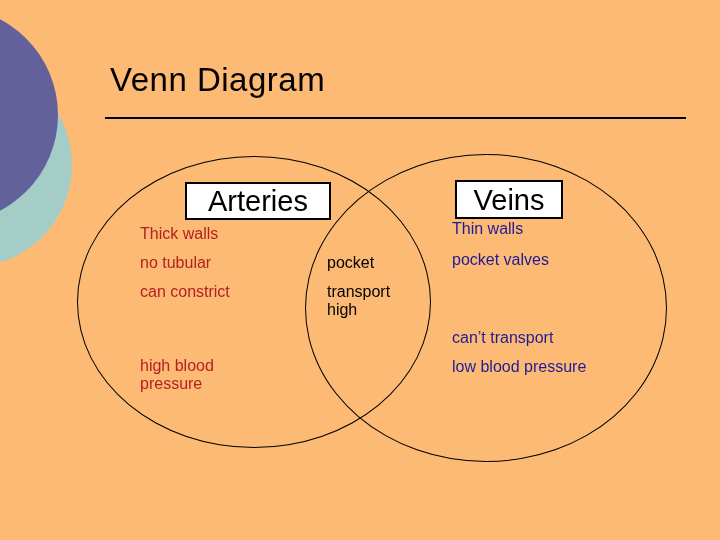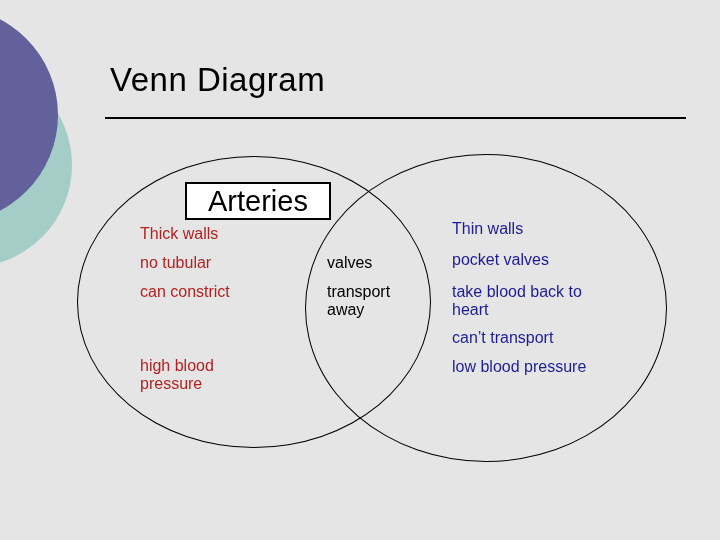--- a/index.html
+++ b/index.html
@@ -1,19 +1,19 @@
 <!DOCTYPE html>
 <html style="--artery-text: #b22222; --vein-text: #1c1c96; --shared-text: #000000; --decor-purple: #62619c; --decor-teal: #a5cdc8;"><head>
 <meta charset="utf-8">
 <style>
   html,body{margin:0;padding:0;background:#888;}
   .slide{
     position:relative;
     width:720px;height:540px;
-    background:#e5e5e5;
+    background:#fdba74;
     overflow:hidden;
     font-family:"Liberation Sans","DejaVu Sans",sans-serif;
   }
   
   .decor{position:absolute;border-radius:50%;}
   .decor-teal{
     left:-132px;top:63px;width:204px;height:204px;
     background:var(--decor-teal,#a5cdc8);
   }
   .decor-purple{
@@ -65,31 +65,32 @@
 
   <div class="title">Venn Diagram</div>
   <div class="title-rule"></div>
 
   <div class="ellipse ellipse-left"></div>
   <div class="ellipse ellipse-right"></div>
 
   <div class="head-box head-arteries">
     <span>Arteries</span>
   </div>
+  <div class="head-box head-veins">
+    <span>Veins</span>
+  </div>
 
   <div class="item artery-item" style="top:225px">Thick walls</div>
   <div class="item artery-item" style="top:254px">no tubular</div>
   <div class="item artery-item" style="top:283px">can constrict</div>
   <div class="item artery-item" style="top:357px">high blood
 pressure</div>
 
-  <div class="item shared-item" style="top:254px">valves</div>
+  <div class="item shared-item" style="top:254px">pocket</div>
   <div class="item shared-item" style="top:283px">transport
-away</div>
+high</div>
 
   <div class="item vein-item" style="top:220px">Thin walls</div>
   <div class="item vein-item" style="top:251px">pocket valves</div>
-  <div class="item vein-item" style="top:283px">take blood back to
-heart</div>
   <div class="item vein-item" style="top:329px">can’t transport</div>
   <div class="item vein-item" style="top:358px">low blood pressure</div>
 
 </div>
 
 </body></html>

